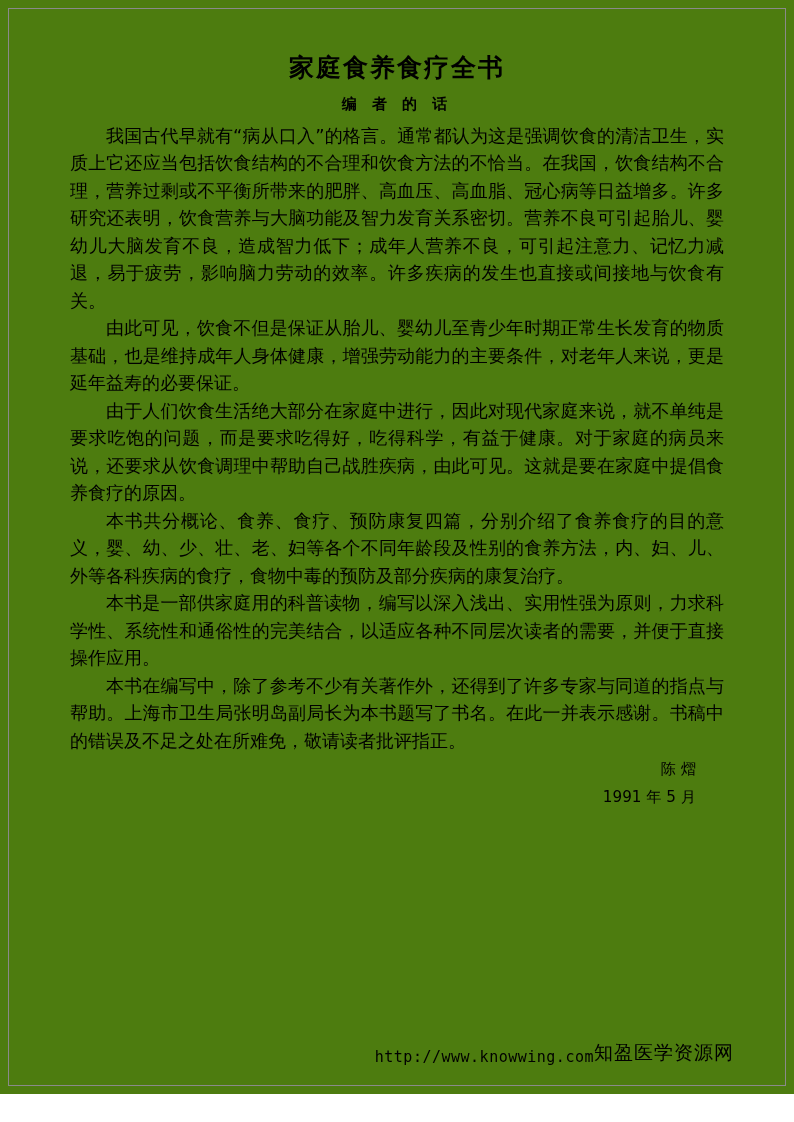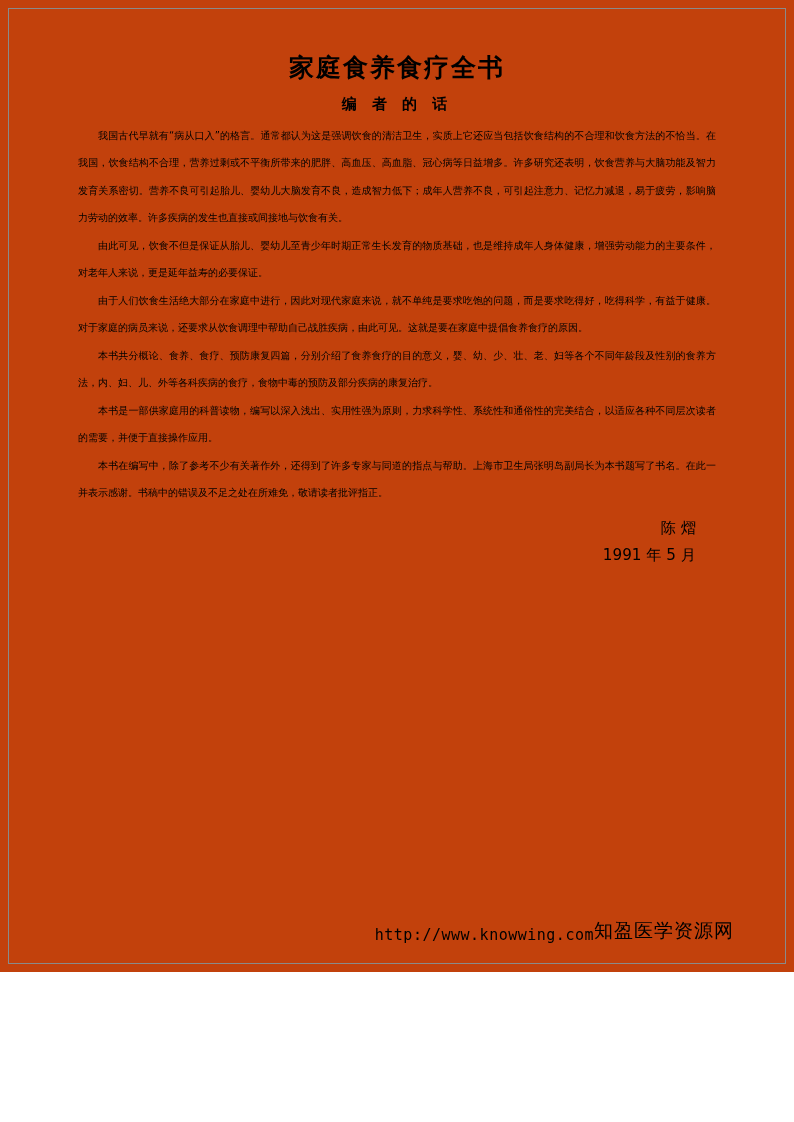--- a/index.html
+++ b/index.html
@@ -7,23 +7,23 @@
     padding: 0;
     background: #ffffff;
   }
   body {
     font-family: "Liberation Serif", "DejaVu Serif", serif;
     color: #000000;
   }
   .page {
     position: relative;
     width: 794px;
-    height: 972px;
+    height: 1094px;
     margin: 0 auto;
-    background: #c2410c;
+    background: #4d7c0f;
     box-sizing: border-box;
     overflow: hidden;
   }
   .page-border {
     position: absolute;
     left: 8px;
     top: 8px;
     right: 8px;
     bottom: 8px;
     border: 1px solid #8a8a8a;
@@ -47,37 +47,37 @@
   .doc-subtitle {
     text-align: center;
     font-family: "DejaVu Sans", "Liberation Sans", sans-serif;
     font-weight: bold;
     font-size: 15px;
     letter-spacing: 5px;
     margin: 0 0 8px 0;
   }
   .body-text {
     font-family: "DejaVu Sans", "Liberation Sans", sans-serif;
-    font-size: 10px;
+    font-size: 18px;
     line-height: 27.5px;
     text-align: justify;
     text-justify: inter-ideograph;
-    margin: 8px;
+    margin: 0;
   }
   .body-text p {
     margin: 0;
     text-indent: 2em;
   }
   .signature {
     font-family: "DejaVu Sans", "Liberation Sans", sans-serif;
     font-size: 15.2px;
     line-height: 27.5px;
     text-align: right;
     padding-right: 28px;
-    margin-top: 8px;
+    margin-top: 2px;
   }
   .signature div {
     white-space: pre;
   }
   .footer {
     position: absolute;
     left: 70px;
     right: 60px;
     bottom: 28px;
     display: flex;

